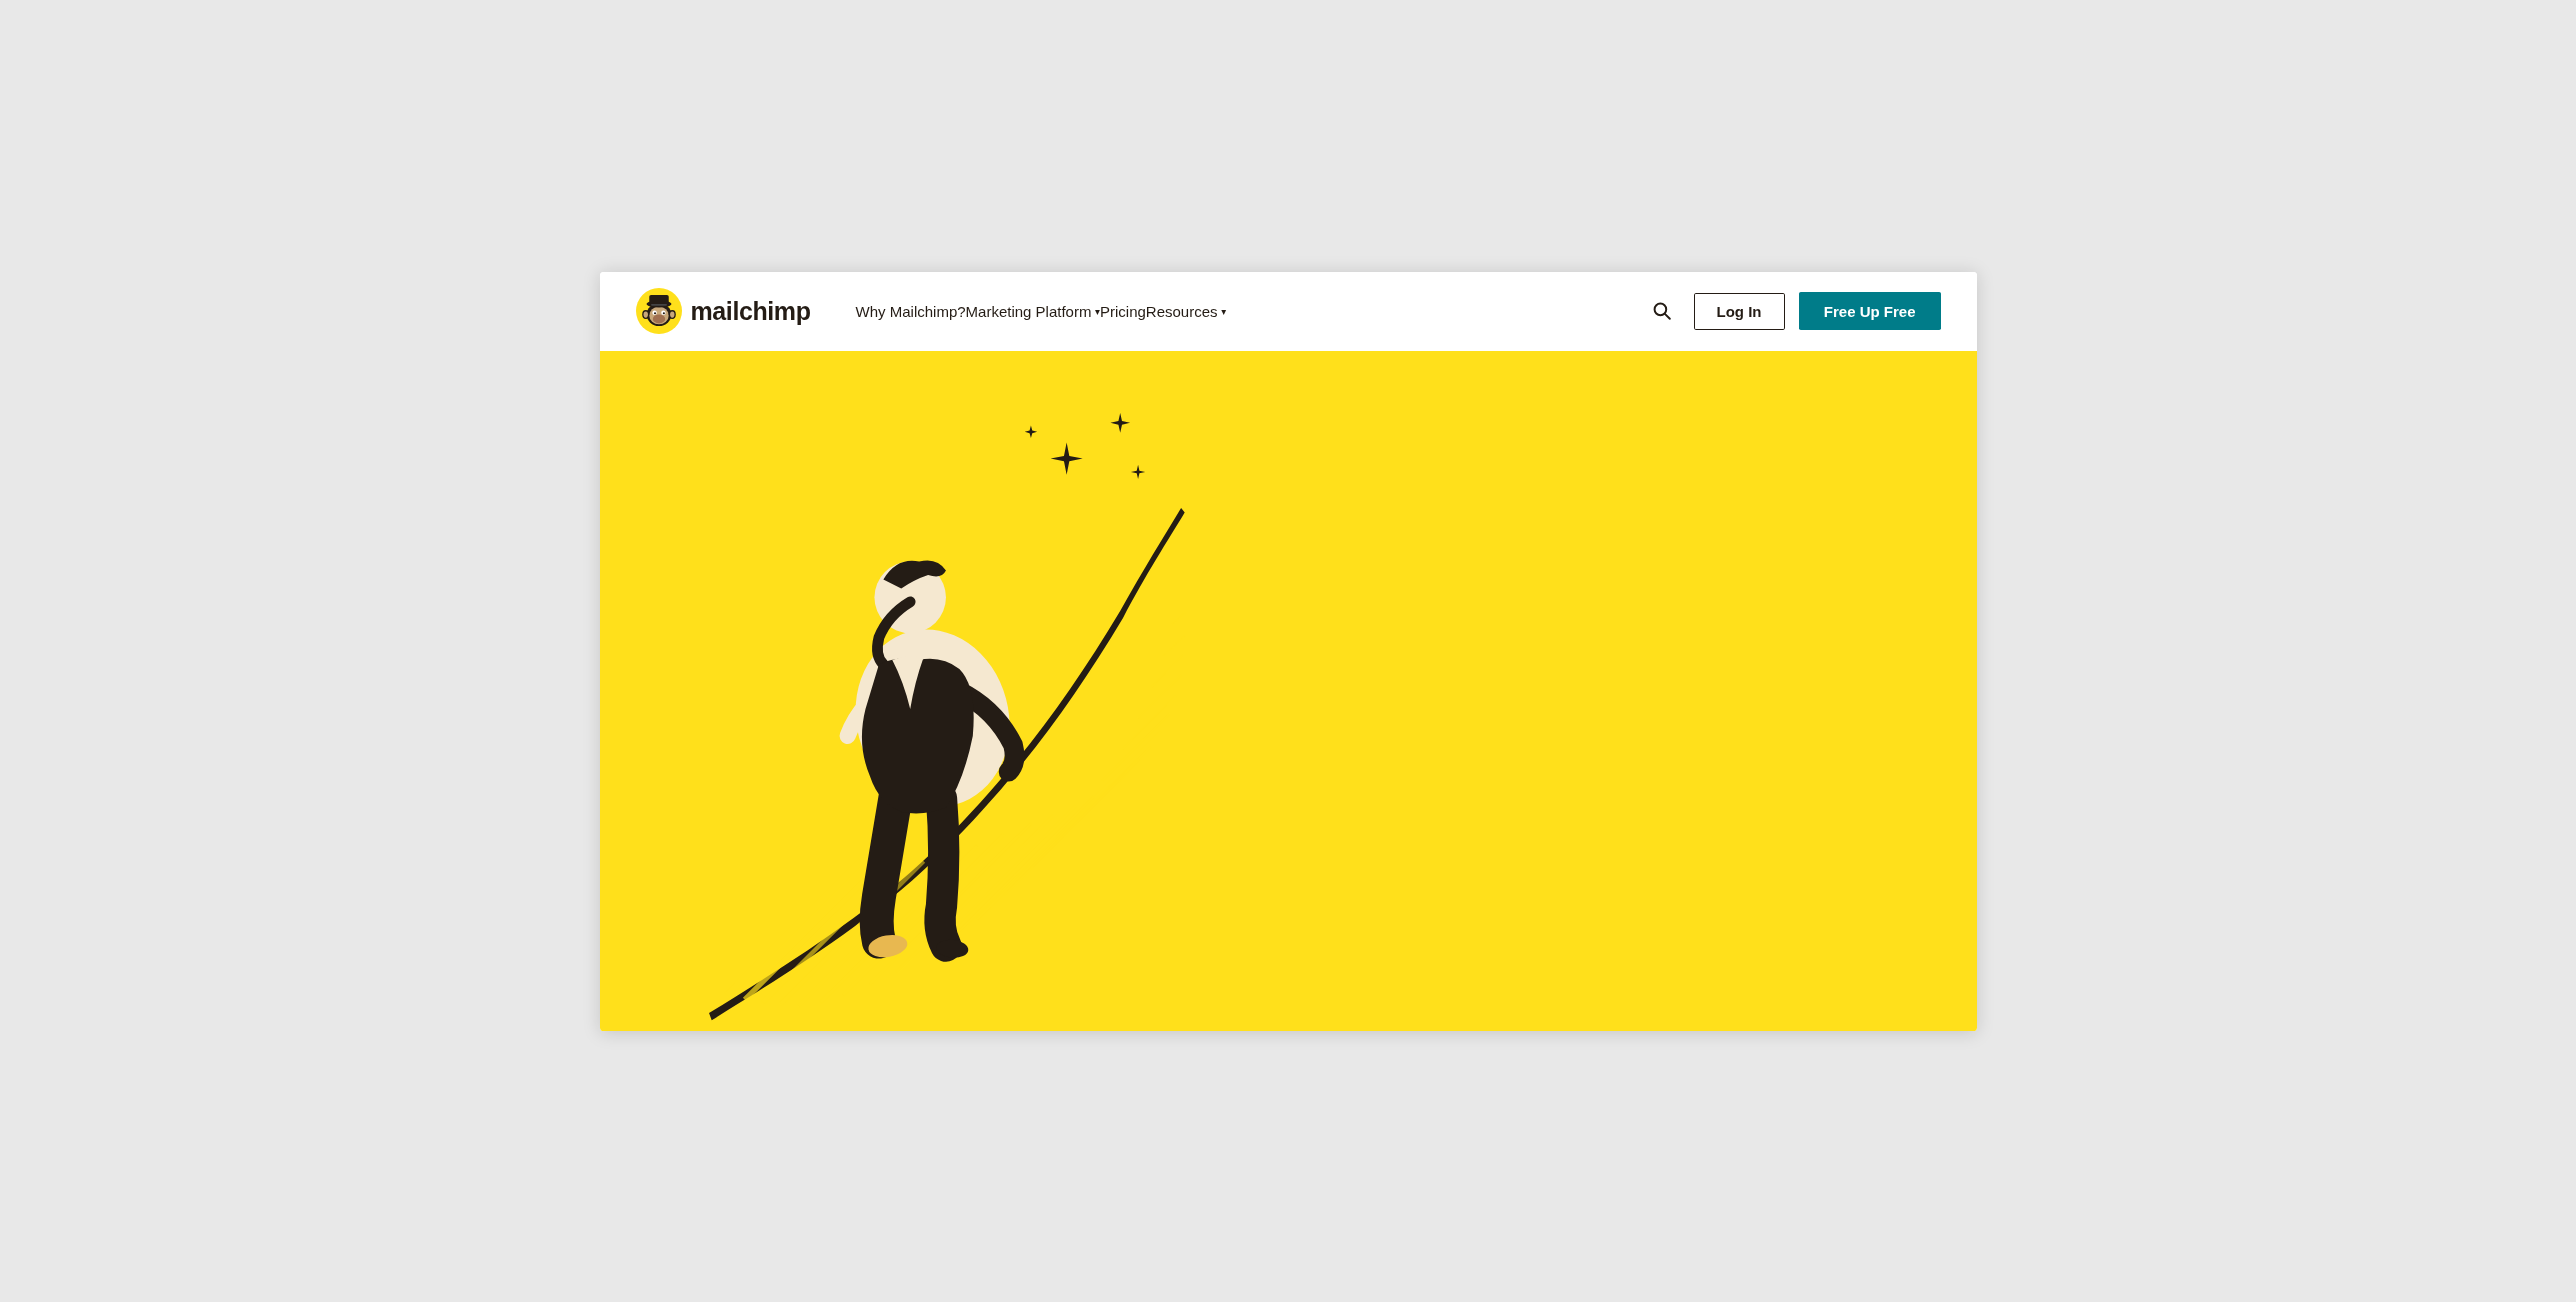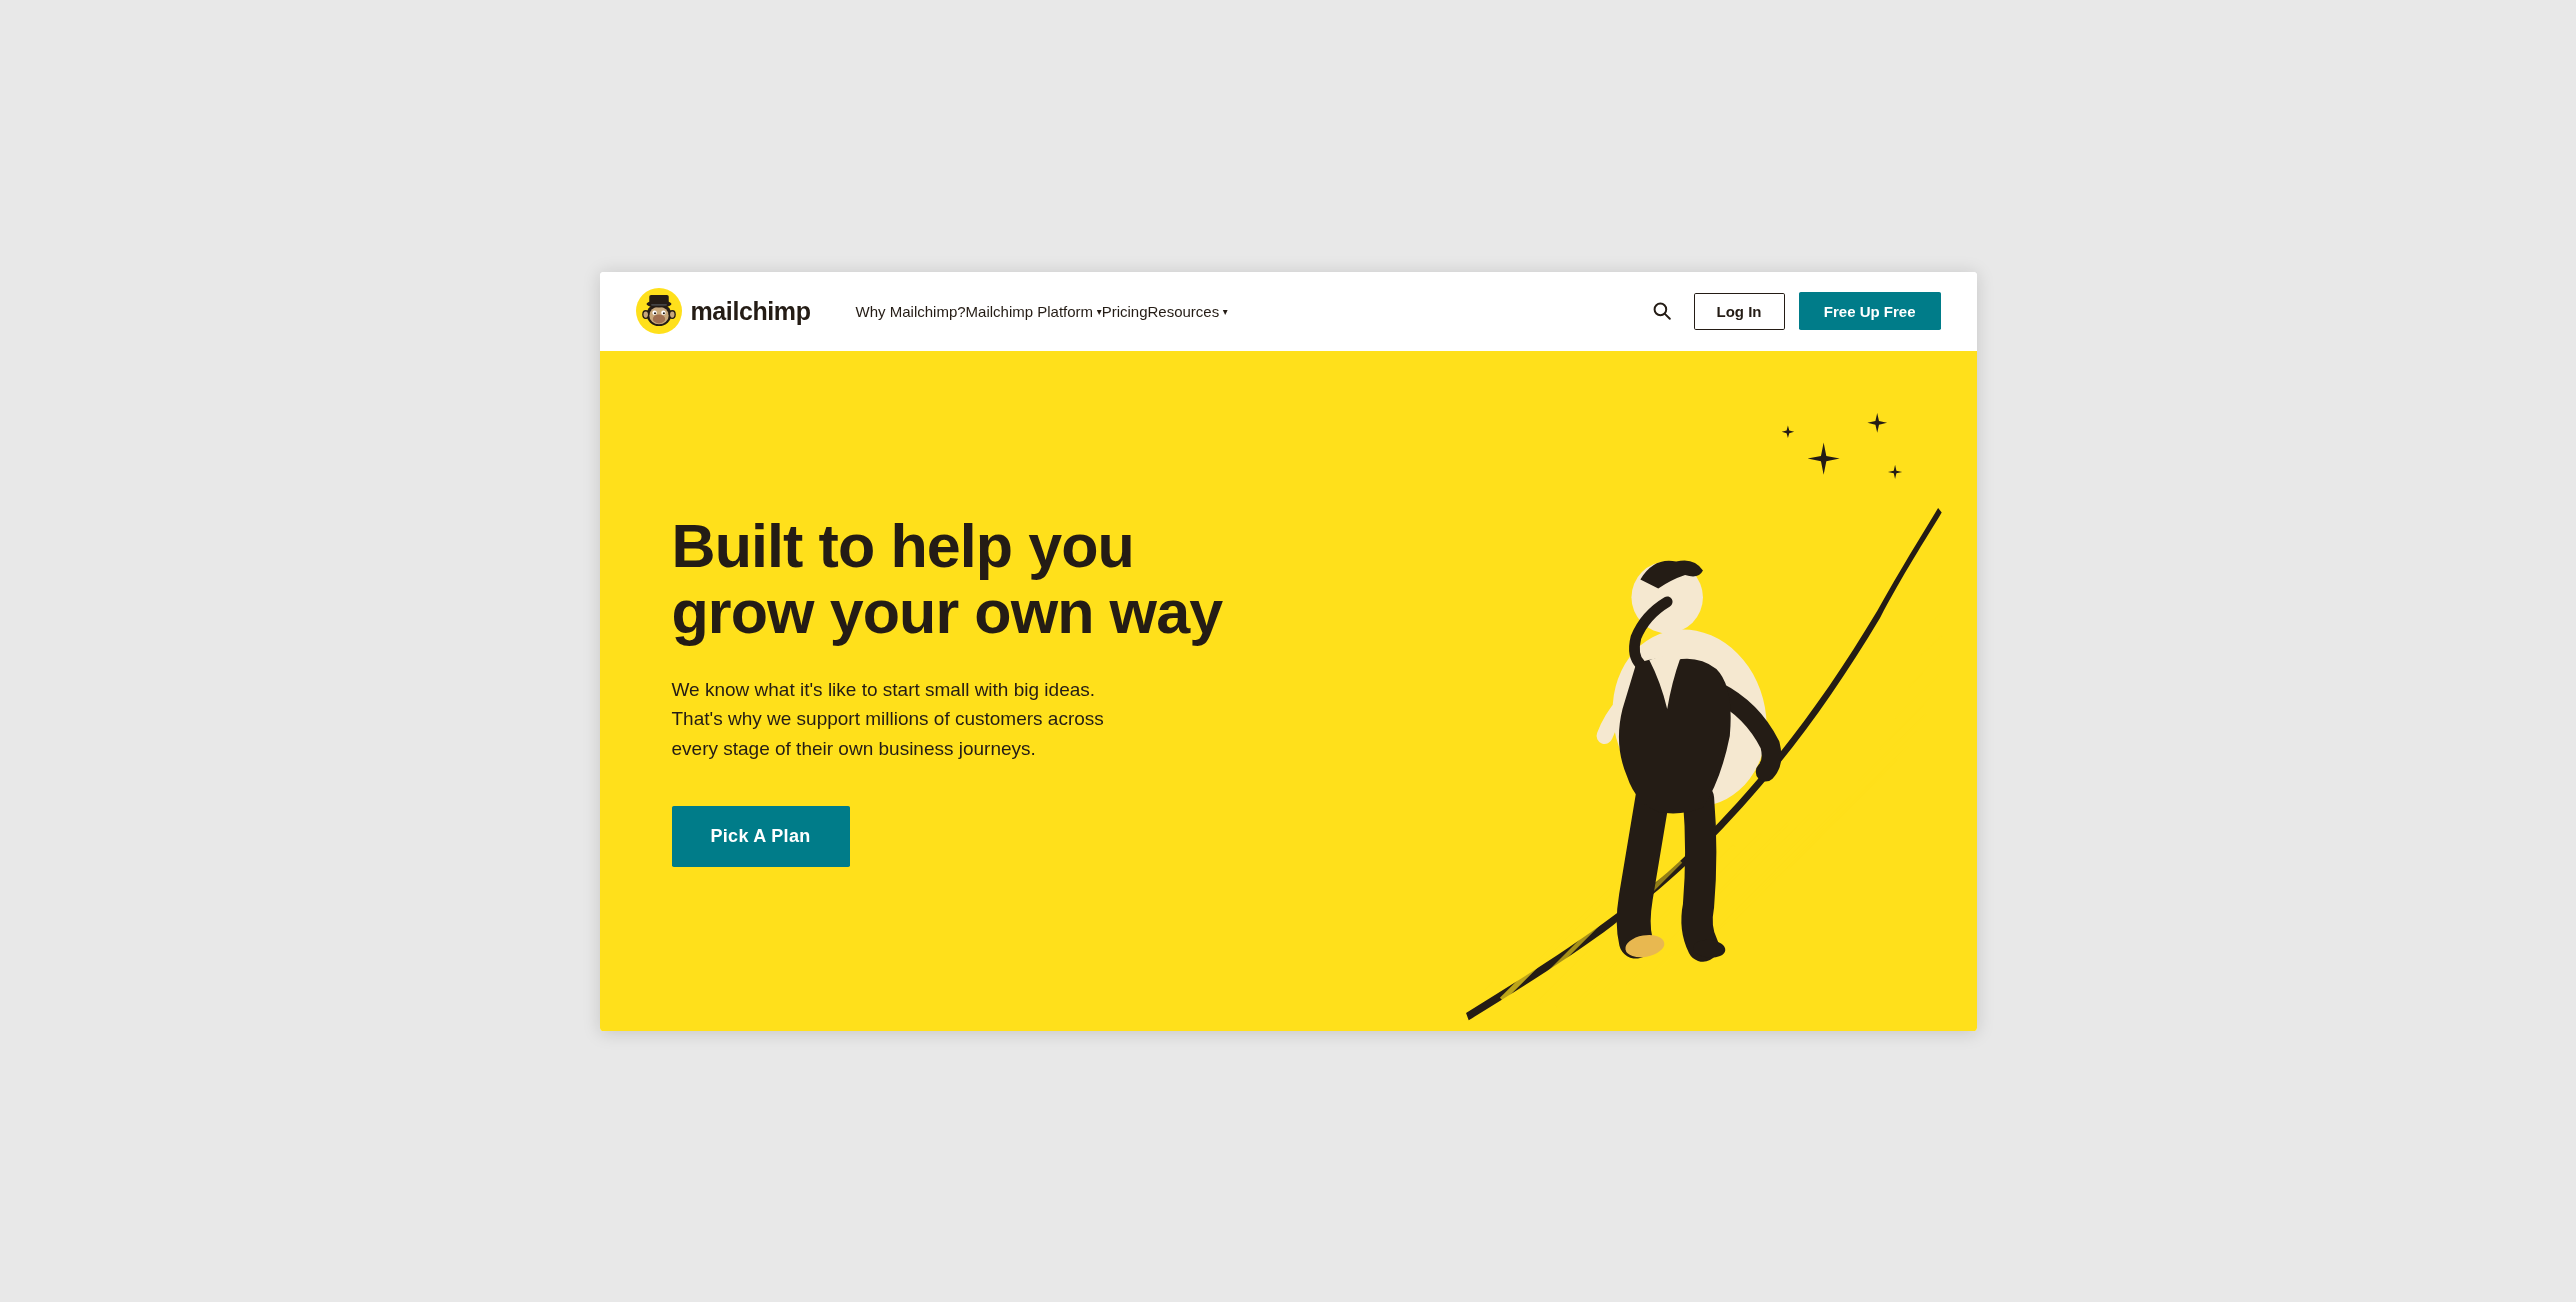--- a/index.html
+++ b/index.html
@@ -195,21 +195,21 @@
         <ellipse cx="41" cy="30" rx="2.5" ry="3.5" fill="#c8a87a"></ellipse>
       </svg>
       <span class="logo-text">mailchimp</span>
     </a>
 
     <div class="nav-links">
       <a class="nav-link" href="#">
         <span>Why Mailchimp?</span>
       </a>
       <a class="nav-link" href="#">
-        <span>Mailchimp Platform</span>
+        <span>Marketing Platform</span>
         <span class="chevron">▾</span>
       </a>
       <a class="nav-link" href="#">
         <span>Pricing</span>
       </a>
       <a class="nav-link" href="#">
         <span>Resources</span>
         <span class="chevron">▾</span>
       </a>
     </div>
@@ -224,27 +224,20 @@
       <a class="btn-login" href="#">
         <span>Log In</span>
       </a>
       <a class="btn-signup" href="#">
         <span>Free Up Free</span>
       </a>
     </div>
   </nav>
 
   <section class="hero">
-    <div class="hero-content">
-      <h1 class="hero-headline">Built to help you grow your own way</h1>
-      <p class="hero-subtext">We know what it's like to start small with big ideas. That's why we support millions of customers across every stage of their own business journeys.</p>
-      <button class="btn-pick-plan">
-        <span>Pick A Plan</span>
-      </button>
-    </div>
 
     <div class="hero-illustration">
 
       <svg style="position:absolute;top:54px;right:63px;width:143px;height:125px;" viewBox="0 0 160 140">
 
         <g transform="translate(60,60)">
           <path d="M0,-18 L3,-3 L18,0 L3,3 L0,18 L-3,3 L-18,0 L-3,-3 Z" fill="#241c15"></path>
         </g>
 
         <g transform="translate(120,20)">

